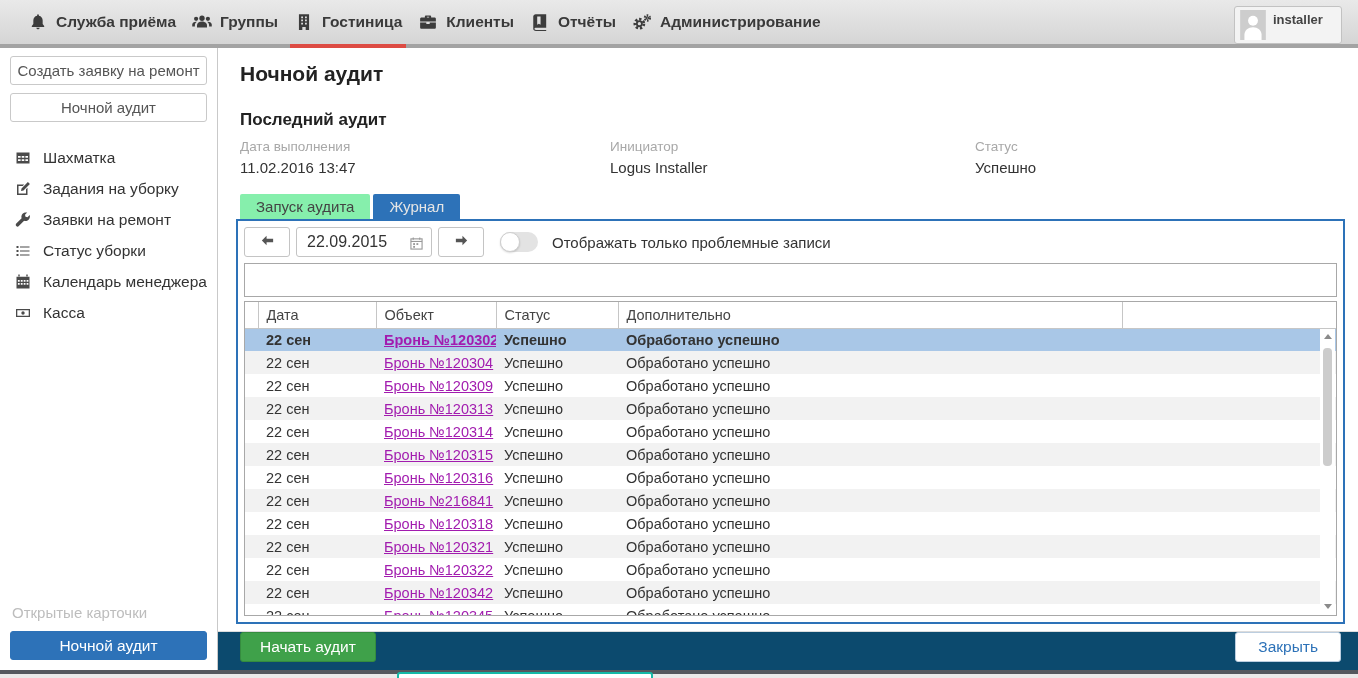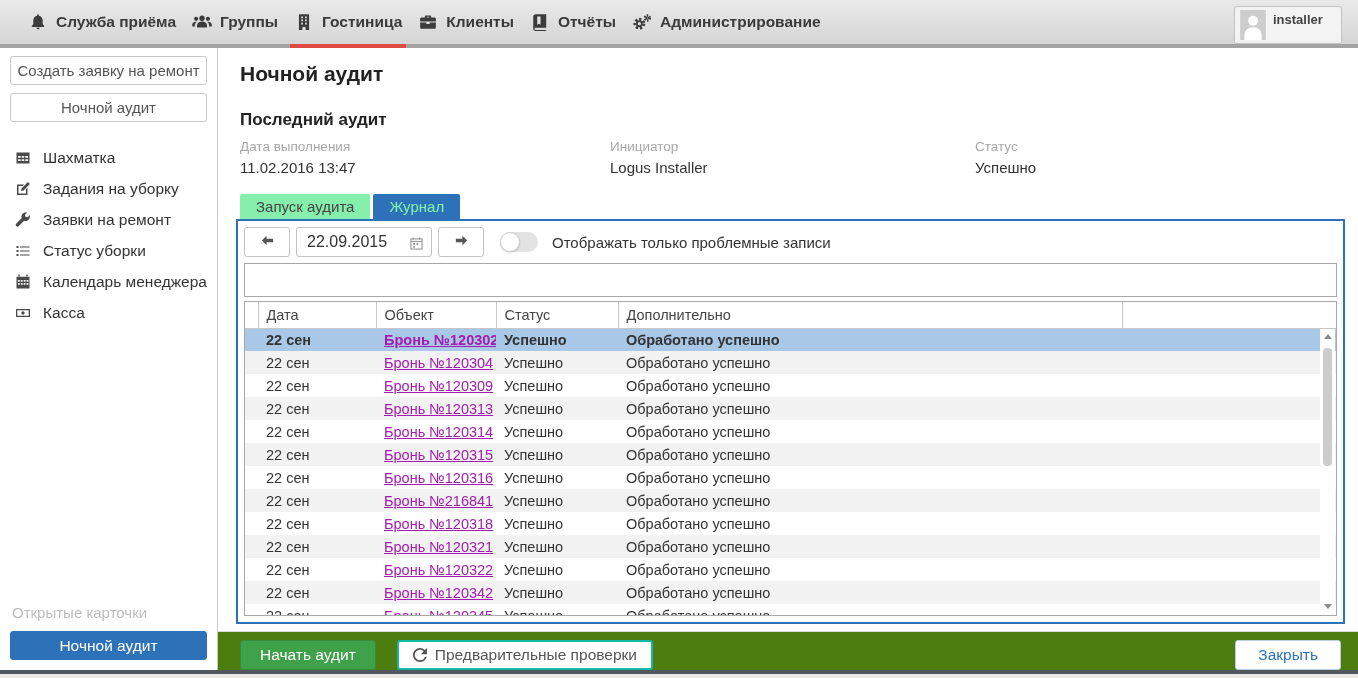--- a/index.html
+++ b/index.html
@@ -36,21 +36,21 @@
   .content { height:583px; flex:0 0 583px; display:flex; flex-direction:column; overflow:hidden; }
   .page-title { margin:14px 0 0 22px; font-size:21px; font-weight:bold; color:#222; }
   .last-heading { margin:24px 0 0 22px; font-size:17px; font-weight:bold; color:#222; }
   .fields { display:flex; margin:9px 0 0 22px; }
   .field { display:flex; flex-direction:column; gap:5px; }
   .field:nth-child(1){ width:370px; } .field:nth-child(2){ width:365px; }
   .field-label { font-size:13.5px; color:#a8a8a8; }
   .field-value { font-size:15px; color:#333; }
   .tabs { display:flex; margin:18px 0 0 22px; gap:3px; }
   .tab { height:25px; display:flex; align-items:center; padding:0 16px; font-size:15px; color:#444; background:#86efac; border-radius:2px 2px 0 0; cursor:pointer; }
-  .tab.active { background:#2d72b8; color:#86efac; }
+  .tab.active { background:#2d72b8; color:#e5e5e5; }
 
   .panel { margin:0 13px 7px 18px; flex:1; border:2px solid #2d72b8; background:#fff; padding:6px; display:flex; flex-direction:column; min-height:0; }
   .toolbar { display:flex; align-items:center; height:30px; flex:0 0 30px; gap:6px; }
   .tool-btn { width:46px; height:30px; background:#fff; border:1px solid #c4c4c4; border-radius:3px; display:flex; align-items:center; justify-content:center; cursor:pointer; }
   .tool-btn svg { width:15px; height:15px; }
   .date-wrap { width:136px; height:30px; border:1px solid #c4c4c4; border-radius:3px; background:#fff; display:flex; align-items:center; padding:0 8px 0 10px; }
   .date-input { border:none; outline:none; width:100%; font-family:inherit; font-size:16px; color:#333; }
   .cal-ico { width:13px; height:13px; flex:0 0 13px; }
   .cal-ico svg { width:100%; height:100%; }
   .toggle { width:38px; height:20px; border-radius:10px; background:#e3e3e3; position:relative; margin-left:10px; cursor:pointer; flex:0 0 38px; }
@@ -69,21 +69,21 @@
   tbody tr.selected { background:#a9c7e7; }
   tbody tr.selected td { font-weight:bold; }
   tbody a { color:#a21caf; }
 
   .sb { position:absolute; top:27px; right:1px; bottom:1px; width:15px; background:#fff; display:flex; flex-direction:column; align-items:center; }
   .sb .arr-up { margin-top:5px; width:0; height:0; border-left:4px solid transparent; border-right:4px solid transparent; border-bottom:5px solid #8a8a8a; }
   .sb .thumb { width:9px; height:118px; background:#ccc; border-radius:4px; margin-top:9px; }
   .sb .arr-down { margin-top:auto; margin-bottom:5px; width:0; height:0; border-left:4px solid transparent; border-right:4px solid transparent; border-top:5px solid #8a8a8a; }
 
   
-  .footer { height:39px; flex:0 0 39px; background:#4d7c0f; border-top:1px solid #dcdcdc; display:flex; align-items:flex-end; padding:0 17px 0 22px; gap:21px; }
+  .footer { height:39px; flex:0 0 39px; background:#0c4a6e; border-top:1px solid #dcdcdc; display:flex; align-items:flex-start; padding:0 17px 0 22px; gap:21px; }
   .btn { height:30px; border-radius:3px; font-family:inherit; font-size:15.5px; display:inline-flex; align-items:center; justify-content:center; cursor:pointer; }
   .btn-green { background:#3fa14a; border:1px solid #358c3f; color:#fff; padding:0 19px; }
   .btn-light { background:#fff; border:2px solid #14b8a6; color:#555; padding:0 14px; gap:8px;margin-top:40px; }
   .btn-light .icon { width:14px; height:14px; display:inline-flex; }
   .btn-light .icon svg { width:100%; height:100%; }
   .btn-close { margin-left:auto; background:#fff; border:1px solid #bccee0; color:#2d72b8; padding:0 22px; }
 </style>
 </head>
 <body>
 

